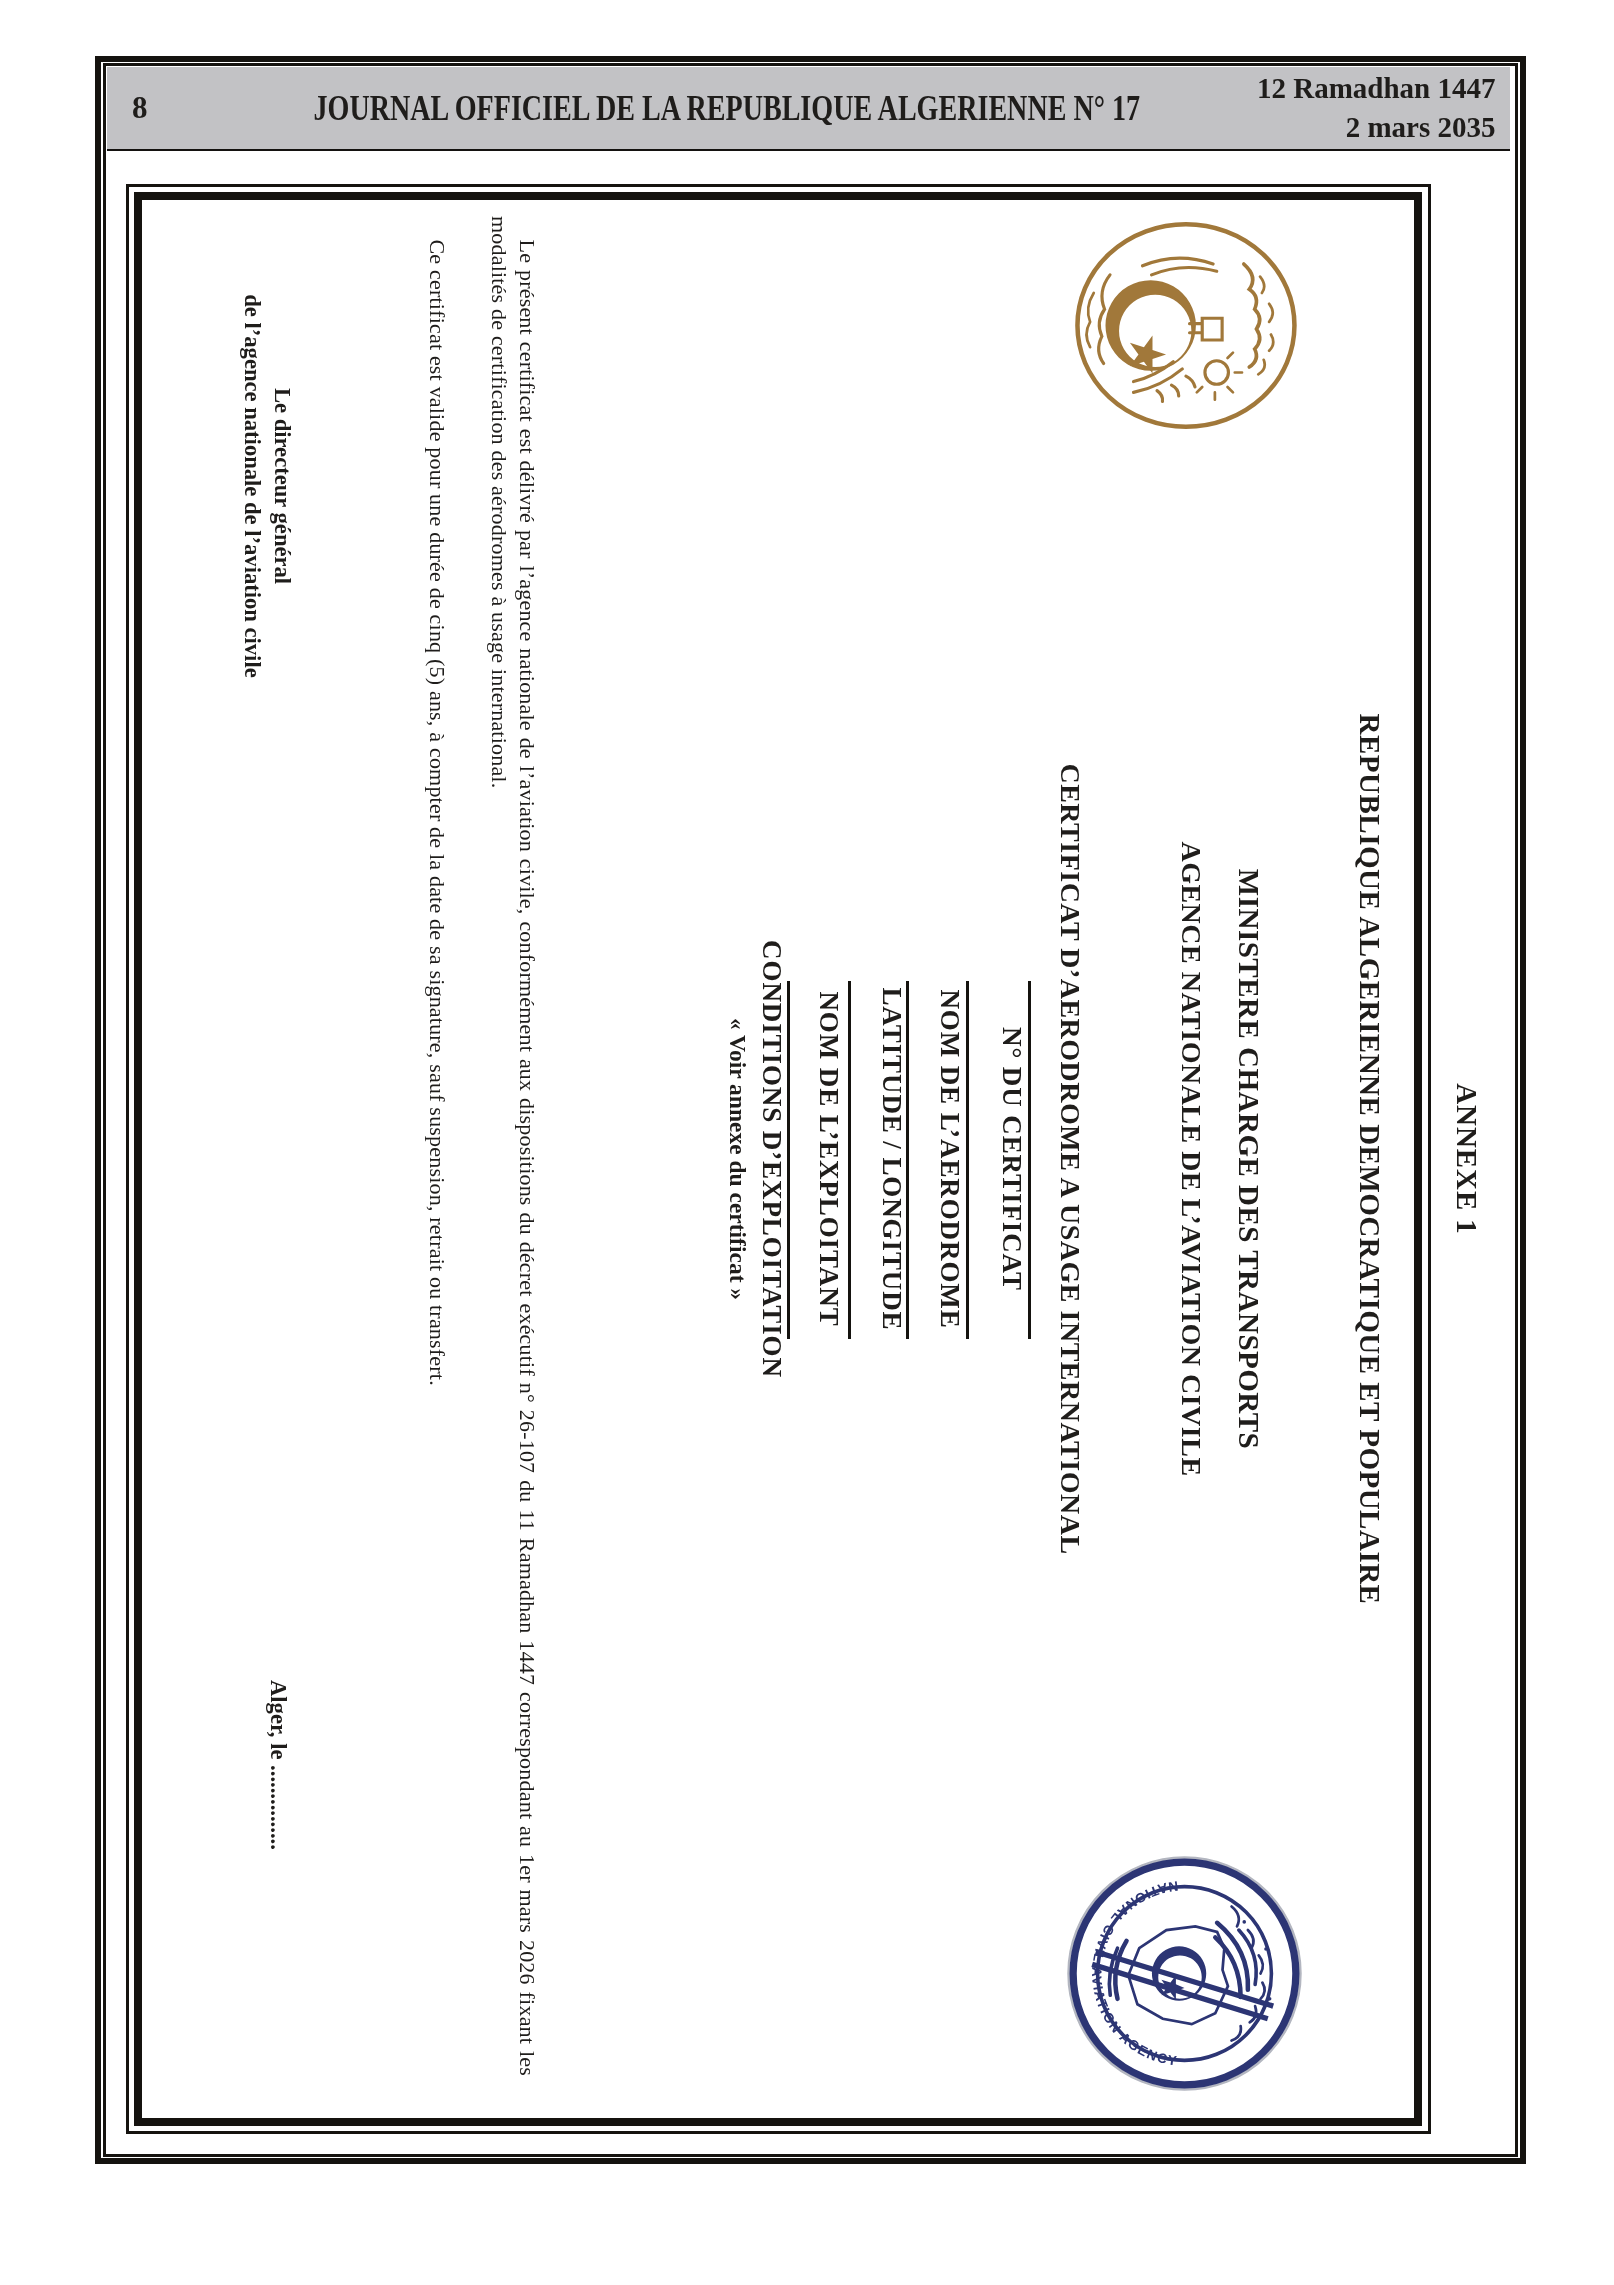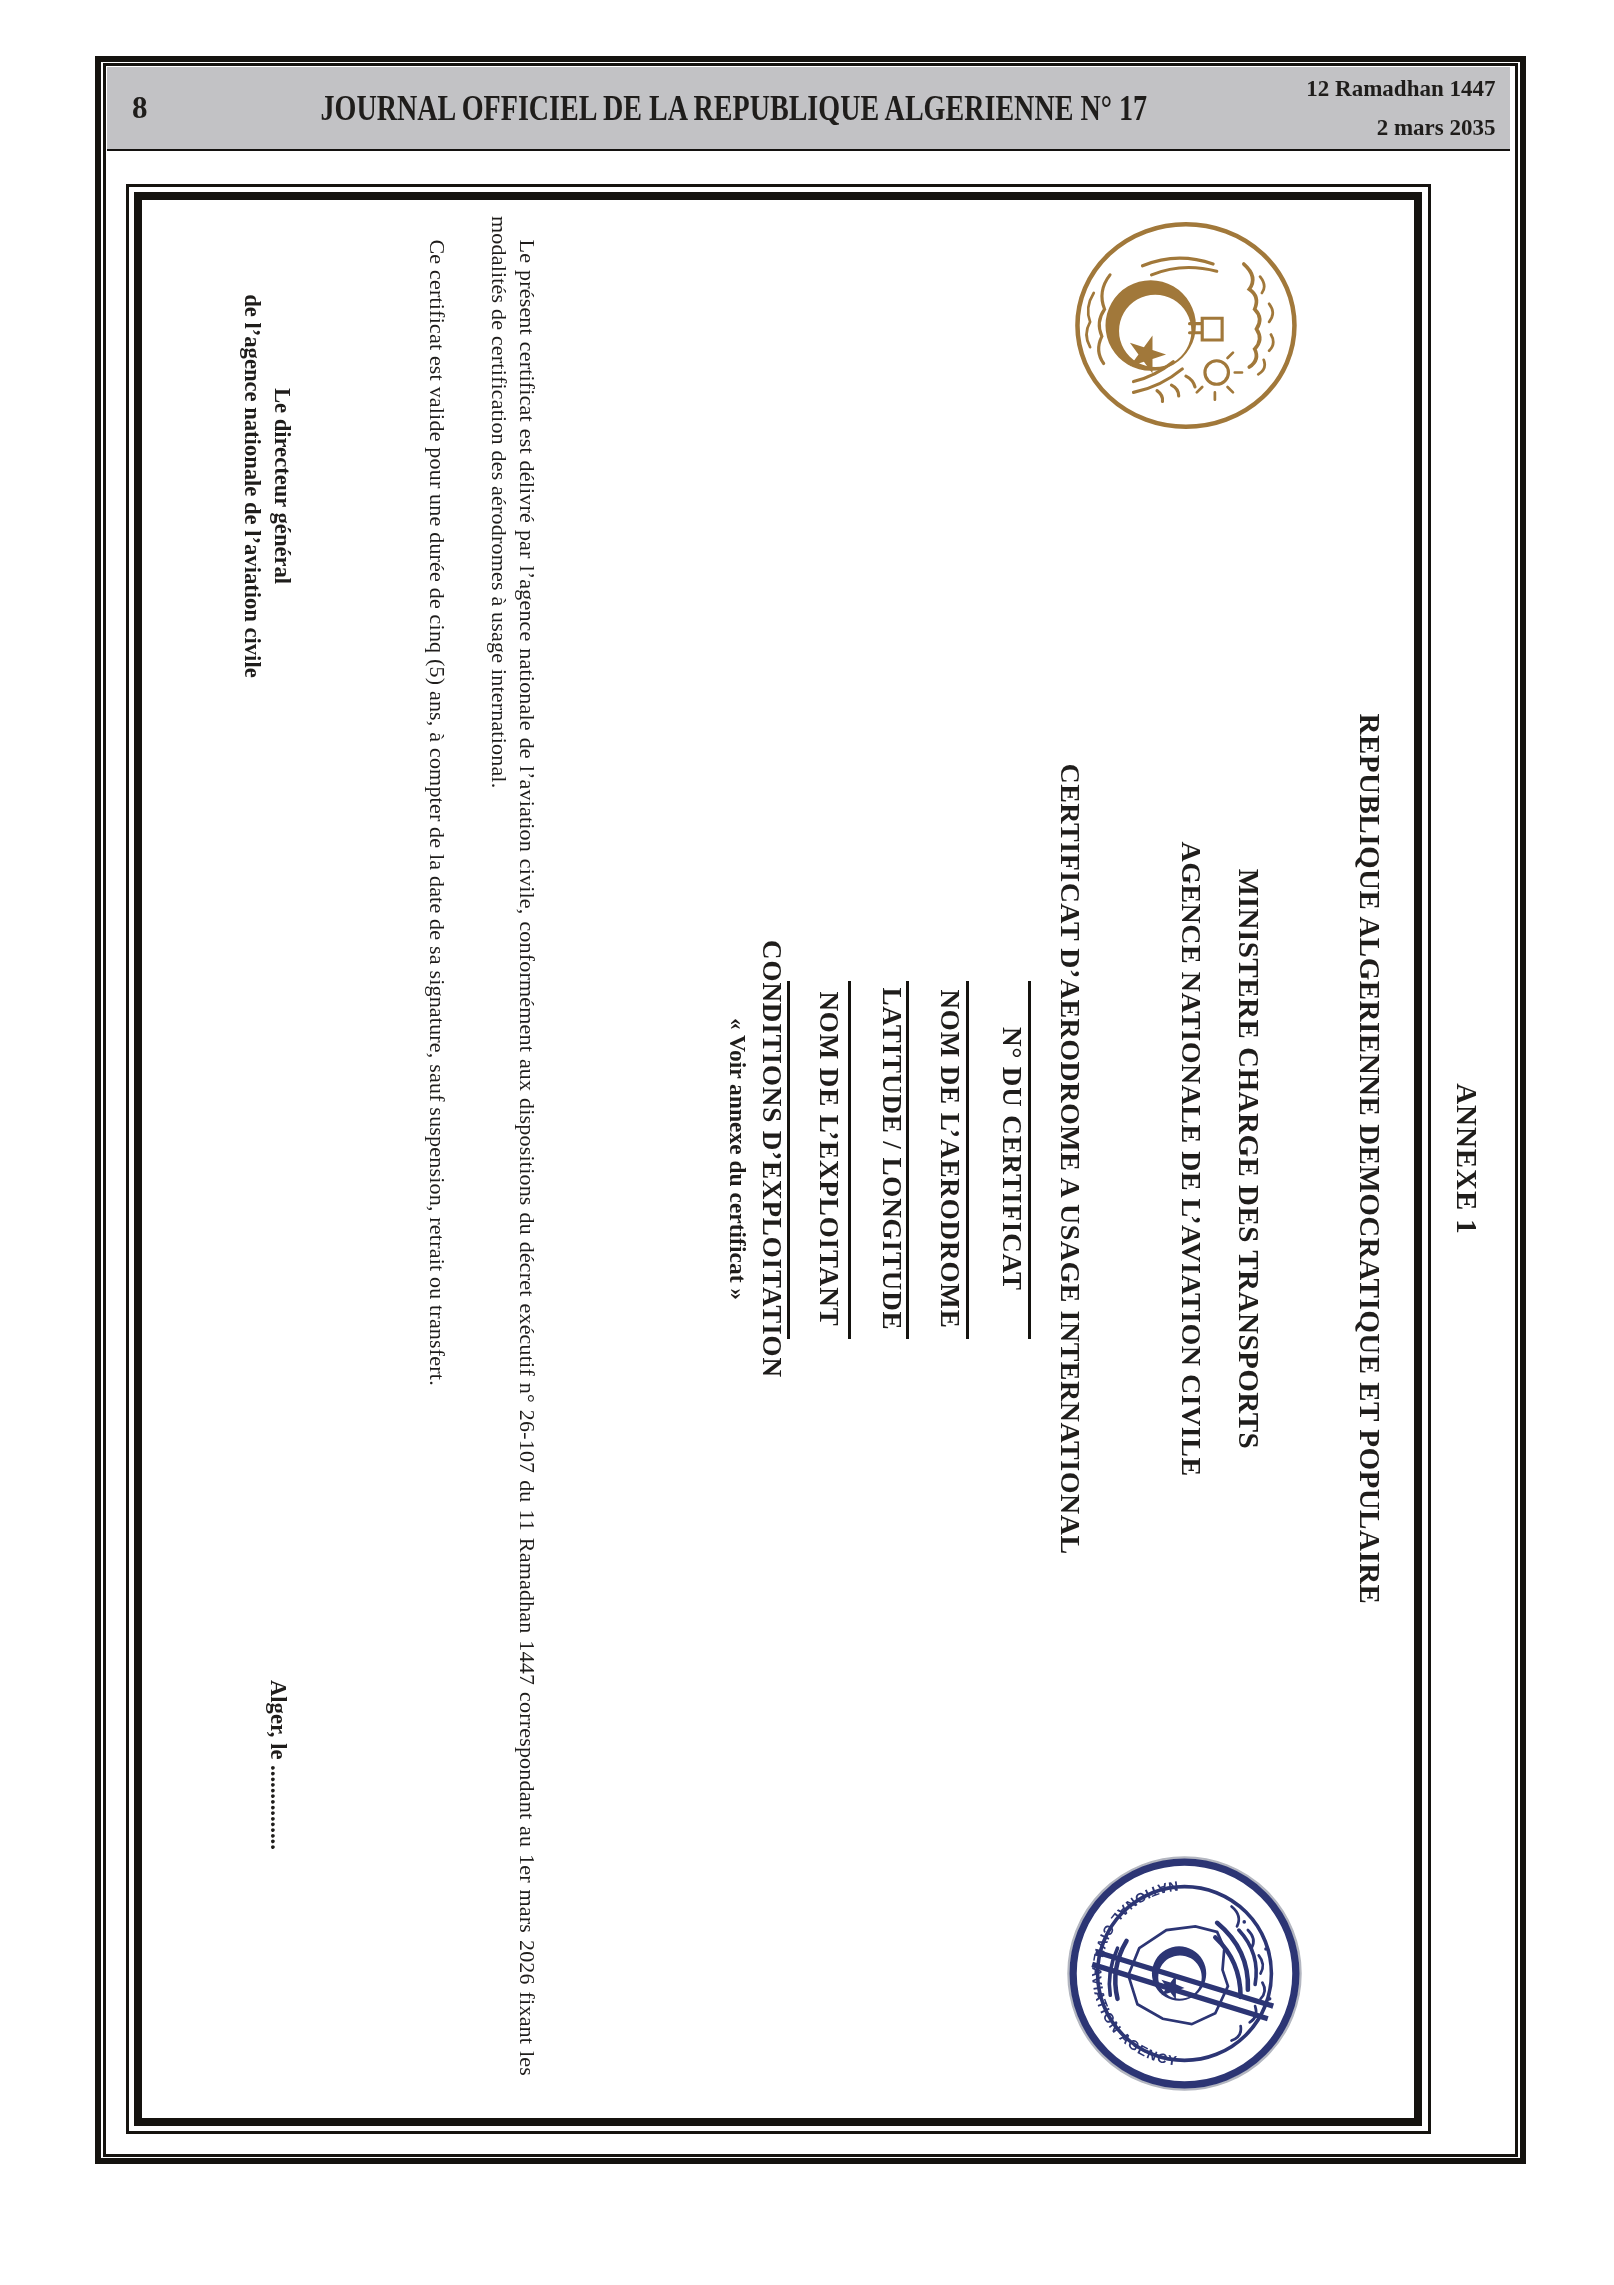--- a/index.html
+++ b/index.html
@@ -12,21 +12,21 @@
   .inner-border{position:absolute;left:1.8px;top:0.9px;right:1.8px;bottom:0.9px;
                 border:3.6px solid #15130f;box-sizing:border-box;}
 
   
   .header{position:absolute;left:107px;top:67px;width:1403px;height:82px;
           background:#c2c2c5;border-bottom:2.7px solid #141210;box-sizing:content-box;
           display:flex;align-items:center;}
   .page-num{width:81px;padding-left:25px;font-size:31px;font-weight:bold;}
   .journal-title{flex:1;text-align:center;font-size:36px;font-weight:bold;white-space:nowrap;}
   .condense{display:inline-block;transform:scaleX(0.78);transform-origin:center;}
-  .dates{width:262px;text-align:right;padding-right:14.5px;font-size:23px;font-weight:bold;line-height:39px;white-space:nowrap;}
+  .dates{width:262px;text-align:right;padding-right:14.5px;font-size:29px;font-weight:bold;line-height:39px;white-space:nowrap;}
 
   
   .content-area{position:absolute;left:107px;top:152px;width:1403px;height:1999px;}
   .cert-canvas{position:absolute;left:0;top:0;width:1999px;height:1403px;
                transform-origin:0 0;transform:rotate(90deg) translateY(-1403px);}
   .cert-canvas > *{position:absolute;}
 
   .annexe{left:32px;top:27px;width:1950px;text-align:center;
           font-size:29px;font-weight:bold;letter-spacing:0.9px;}
 

